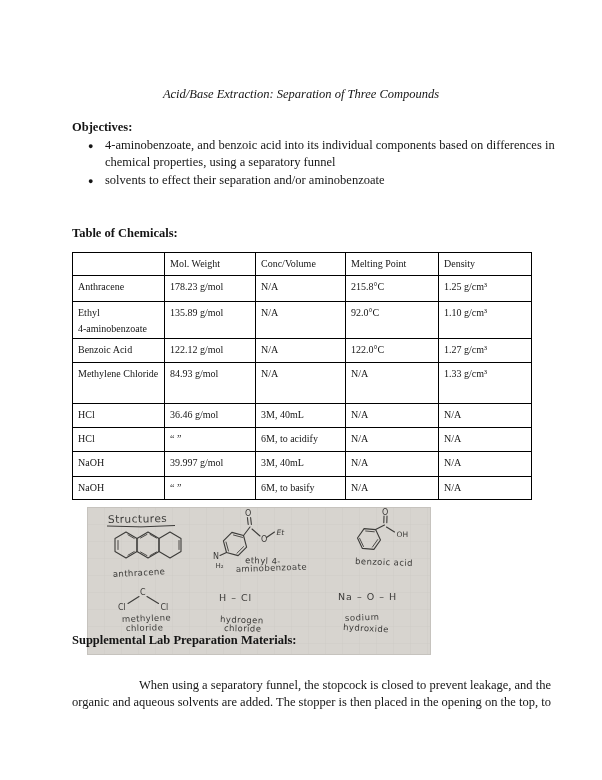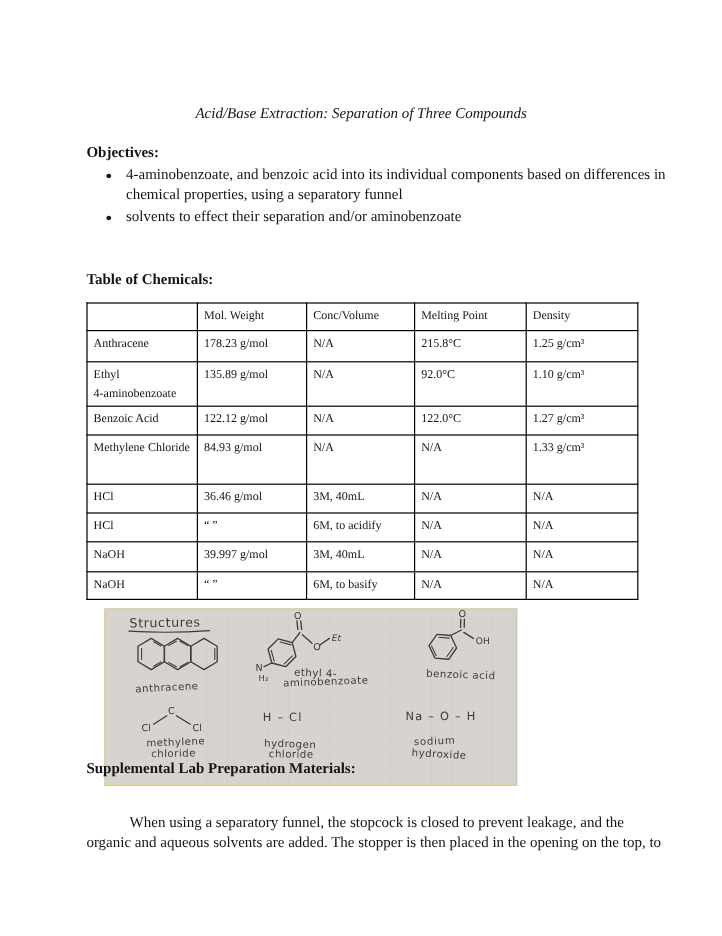--- a/index.html
+++ b/index.html
@@ -28,21 +28,21 @@
     padding:3px 4px 2px 5px;font-weight:400;white-space:normal;
   }
   #structures-figure{
     position:absolute;top:507px;left:68px;width:344px;height:148px;
     background:#fde047;border:1px solid #c6c3be;box-sizing:border-box;margin-left:19px;
   }
   #structures-figure svg{display:block;}
   #supp-heading{top:632px;left:72px;}
   #supp-para{top:677px;left:72px;}
   .para-line{line-height:17.4px;}
-  .para-indent{padding-left:36px;}
+  .para-indent{padding-left:36px;text-align:right;}
 </style>
 </head>
 <body>
 
 <div class="t" id="doc-title">Acid/Base Extraction: Separation of Three Compounds</div>
 
 <div class="t bold" id="objectives-heading">Objectives:</div>
 
 <div class="t" id="bullet-list">
   <div class="bullet-item">

